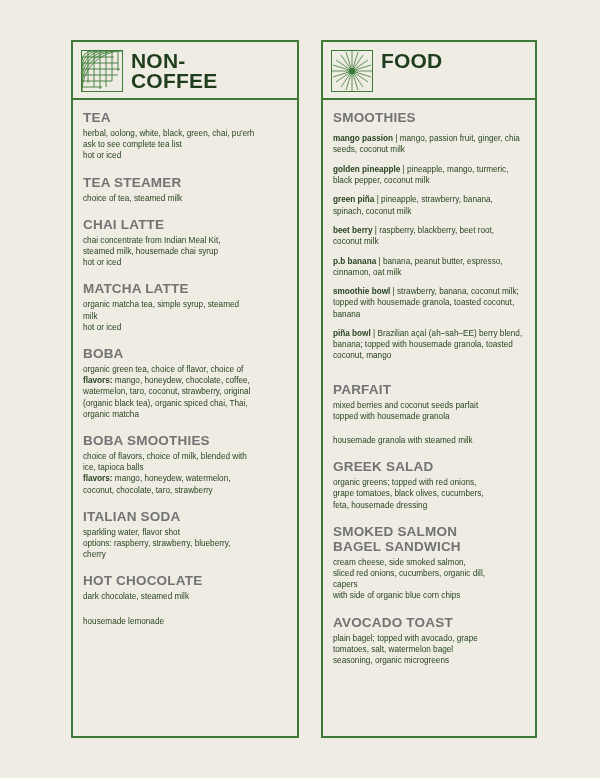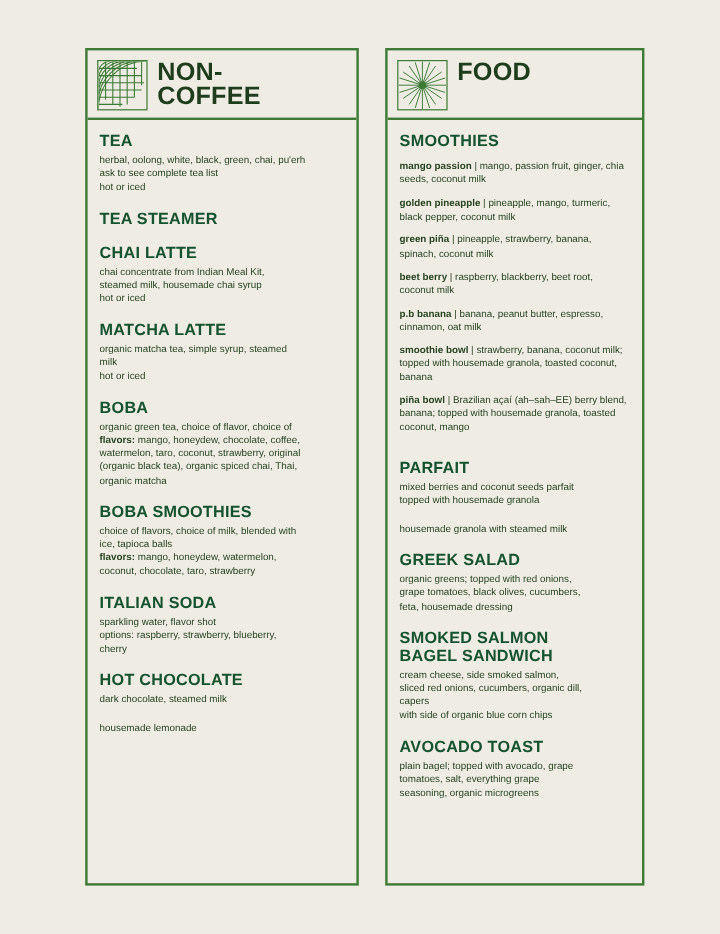--- a/index.html
+++ b/index.html
@@ -68,21 +68,21 @@
 
   .col-body {
     padding: 10px 10px 12px 10px;
   }
   .section { margin-bottom: 13px; }
   .section:last-child { margin-bottom: 0; }
 
   .sec-title {
     font-size: 13.5px;
     font-weight: bold;
-    color: #14532d;
+    color: #737373;
     letter-spacing: 0.2px;
     margin: 0 0 3px 0;
     line-height: 15px;
   }
   .sec-title.two-line { line-height: 15px; }
 
   .desc {
     font-size: 8.2px;
     line-height: 11.2px;
     color: #27431f;
@@ -138,20 +138,21 @@
 
       <div class="section">
         <div class="sec-title">TEA</div>
         <p class="desc">herbal, oolong, white, black, green, chai, pu'erh</p>
         <p class="desc">ask to see complete tea list</p>
         <p class="desc">hot or iced</p>
       </div>
 
       <div class="section">
         <div class="sec-title">TEA STEAMER</div>
+        <p class="desc">choice of tea, steamed milk</p>
       </div>
 
       <div class="section">
         <div class="sec-title">CHAI LATTE</div>
         <p class="desc">chai concentrate from Indian Meal Kit,</p>
         <p class="desc">steamed milk, housemade chai syrup</p>
         <p class="desc">hot or iced</p>
       </div>
 
       <div class="section">
@@ -270,20 +271,20 @@
         </div>
         <p class="desc">cream cheese, side smoked salmon,</p>
         <p class="desc">sliced red onions, cucumbers, organic dill,</p>
         <p class="desc">capers</p>
         <p class="desc">with side of organic blue corn chips</p>
       </div>
 
       <div class="section">
         <div class="sec-title">AVOCADO TOAST</div>
         <p class="desc">plain bagel; topped with avocado, grape</p>
-        <p class="desc">tomatoes, salt, everything grape</p>
+        <p class="desc">tomatoes, salt, watermelon bagel</p>
         <p class="desc">seasoning, organic microgreens</p>
       </div>
 
     </div>
   </div>
 
 </div>
 
 </body></html>

